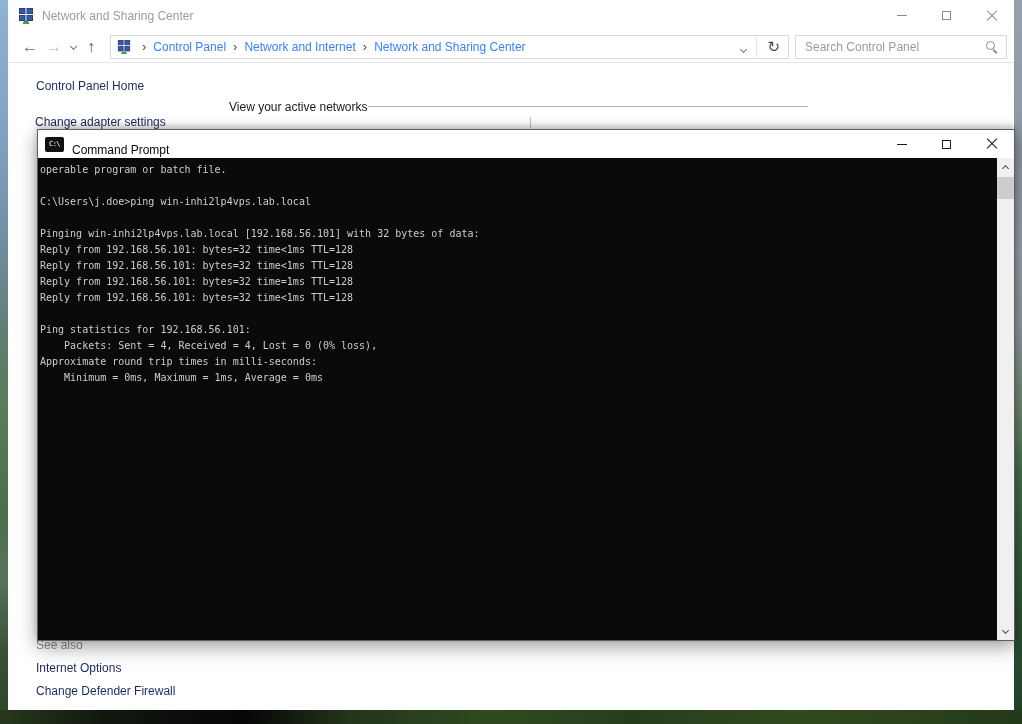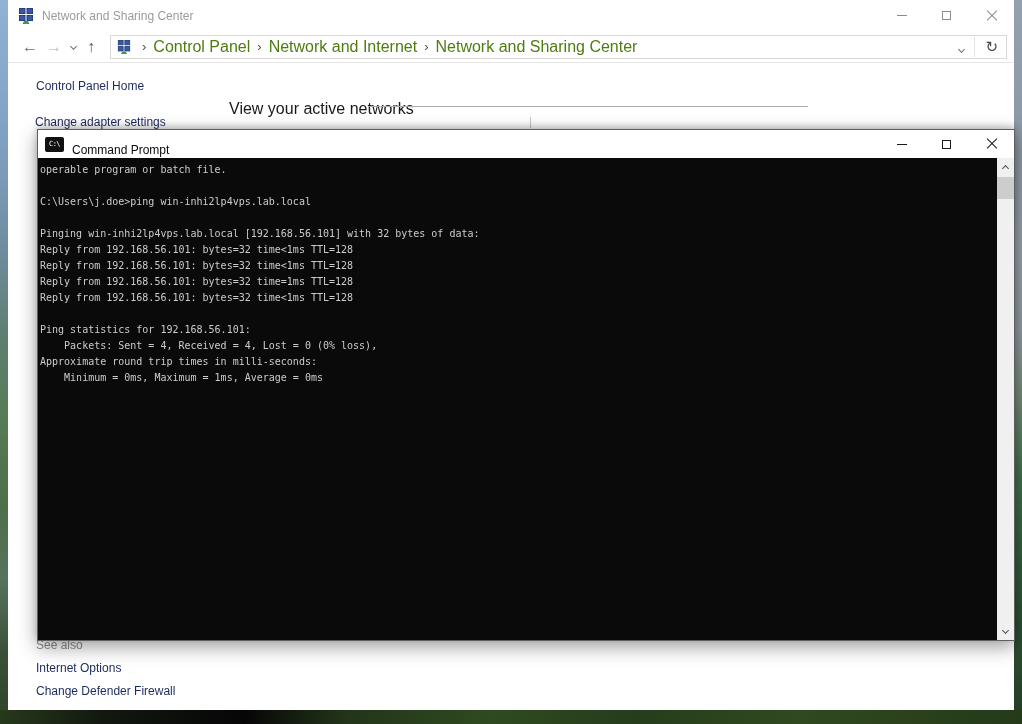--- a/index.html
+++ b/index.html
@@ -33,36 +33,36 @@
   .nav-arrow { font-size:16px; line-height:1; width:24px; text-align:center; }
   .nav-back { color:#6b6b6b; } .nav-fwd { color:#bfbfbf; }
   .nav-up { color:#585858; width:22px; }
   .chev { display:inline-block; width:5px; height:5px; border-right:1px solid #707070; border-bottom:1px solid #707070; }
   .chev.down { transform:rotate(45deg); }
   .chev.up { transform:rotate(-135deg); }
   .nav-chev-box { width:14px; display:flex; justify-content:center; align-items:center; }
   .addr-bar { flex:1; height:24px; border:1px solid #d9d9d9; margin-left:8px; display:flex; align-items:center; background:#fff; }
   .addr-bar .app-icon { margin:0 4px 0 6px; }
   .crumb-sep { color:#4a4a4a; font-size:13px; margin:0 7px; }
-  .crumb { font-size:16px; color:#4d7c0f; white-space:nowrap; }
+  .crumb { font-size:12px; color:#3b82f6; white-space:nowrap; }
   .addr-spacer { flex:1; }
   .addr-divider { width:1px; height:20px; background:#e3e3e3; margin:0 2px; }
   .addr-chev { padding:0 8px; }
   .refresh { font-size:15px; color:#4a4a4a; padding:0 8px; line-height:1; }
   .search-box { width:212px; height:24px; border:1px solid #d9d9d9; margin-left:6px; display:flex; align-items:center; background:#fff; }
   .search-box input { flex:1; border:none; outline:none; font-family:"Liberation Sans",sans-serif; font-size:12px; color:#444; padding-left:9px; background:transparent; }
   .search-box input::placeholder { color:#9b9b9b; opacity:1; }
   .mag { position:relative; width:14px; height:14px; margin-right:7px; }
   .mag::before { content:""; position:absolute; left:1px; top:1px; width:7px; height:7px; border:1.5px solid #8a8a8a; border-radius:50%; }
   .mag::after { content:""; position:absolute; left:9px; top:9px; width:5px; height:1.5px; background:#8a8a8a; transform:rotate(45deg); transform-origin:0 0; }
   .toolbar-sep { height:1px; background:#e6e6e6; }
 
   .cp-link { position:absolute; font-size:12px; color:#1d2a5e; cursor:pointer; }
   .cp-heading { position:absolute; left:221px; top:66px; font-size:15px; color:#2456a5; }
-  .cp-section-label { position:absolute; left:221px; top:100px; font-size:16px; color:#191919; }
+  .cp-section-label { position:absolute; left:221px; top:100px; font-size:12px; color:#191919; }
   .cp-section-rule { position:absolute; left:360px; top:106px; width:440px; height:1px; background:#ababab; }
   .cp-tick { position:absolute; left:522px; top:117px; width:1px; height:11px; background:#c4c4c4; }
   .see-also { position:absolute; left:28px; top:638px; font-size:12px; color:#8c8c8c; }
 
   
   .cmd-window { position:absolute; left:37px; top:129px; width:978px; height:512px; background:#0a0a0a;
     border:1px solid #5f5f5f; box-shadow:0 -3px 6px rgba(0,0,0,0.18), 0 6px 18px rgba(0,0,0,0.38); z-index:10; }
   .cmd-titlebar { position:relative; height:28px; background:#fff; display:flex; align-items:center; }
   .cmd-icon { margin-left:7px; width:19px; height:15px; background:#111; border-radius:2px; color:#fff;
     font-family:"DejaVu Sans Mono",monospace; font-size:7px; line-height:15px; text-align:center; letter-spacing:-0.5px; }
@@ -129,20 +129,24 @@
       <span class="crumb-sep">›</span>
       <span class="crumb">Network and Internet</span>
       <span class="crumb-sep">›</span>
       <span class="crumb">Network and Sharing Center</span>
       <span class="addr-spacer"></span>
       <span class="addr-chev"><span class="chev down"></span></span>
       <span class="addr-divider"></span>
       <span class="refresh">↻</span>
     </div>
 
+    <div class="search-box">
+      <input type="text" placeholder="Search Control Panel" style="">
+      <span class="mag"></span>
+    </div>
   </div>
   <div class="toolbar-sep"></div>
 
   <span class="cp-link" style="left:28px; top:79px;">Control Panel Home</span>
   <span class="cp-link" style="left:27px; top:115px;">Change adapter settings</span>
 
   <span class="cp-section-label">View your active networks</span>
   <span class="cp-section-rule"></span>
   <span class="cp-tick"></span>
 

